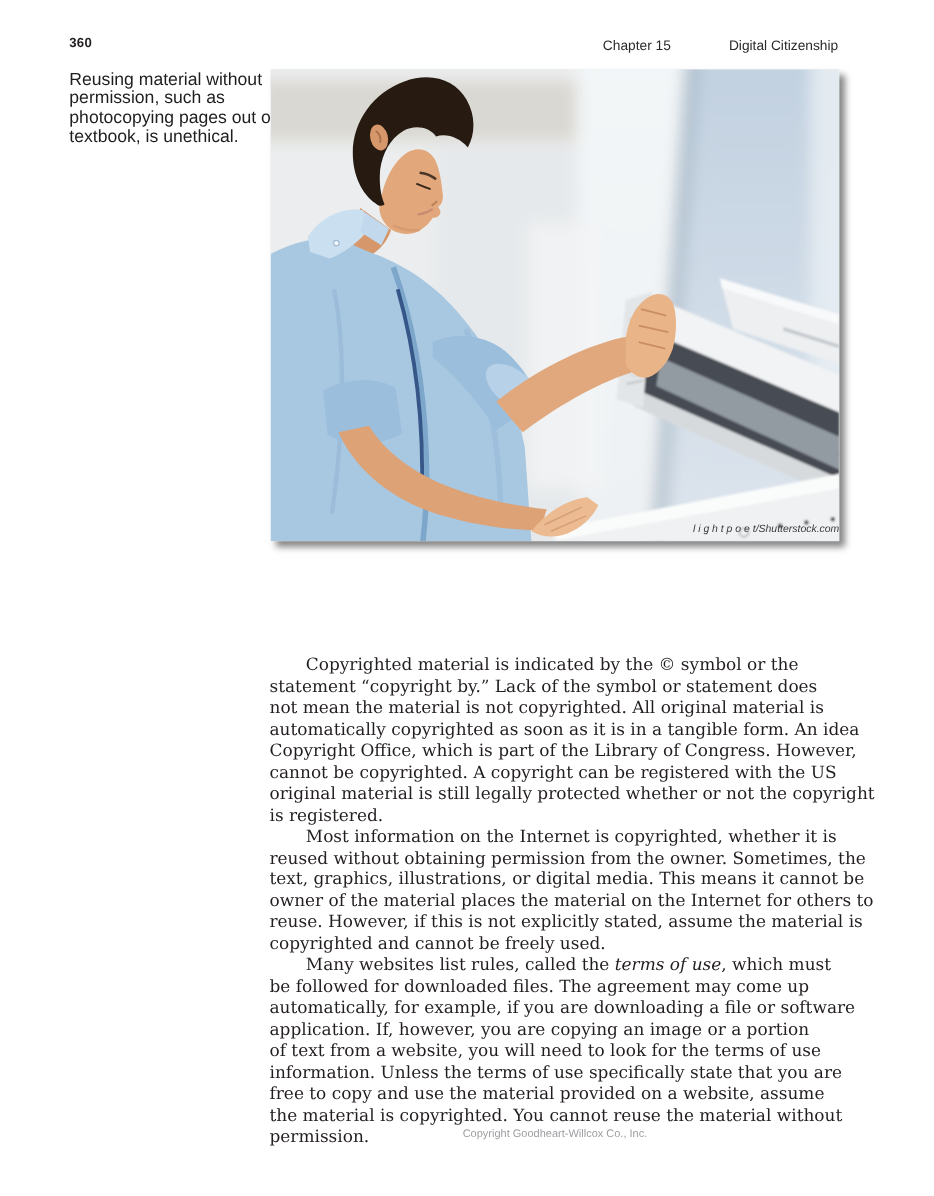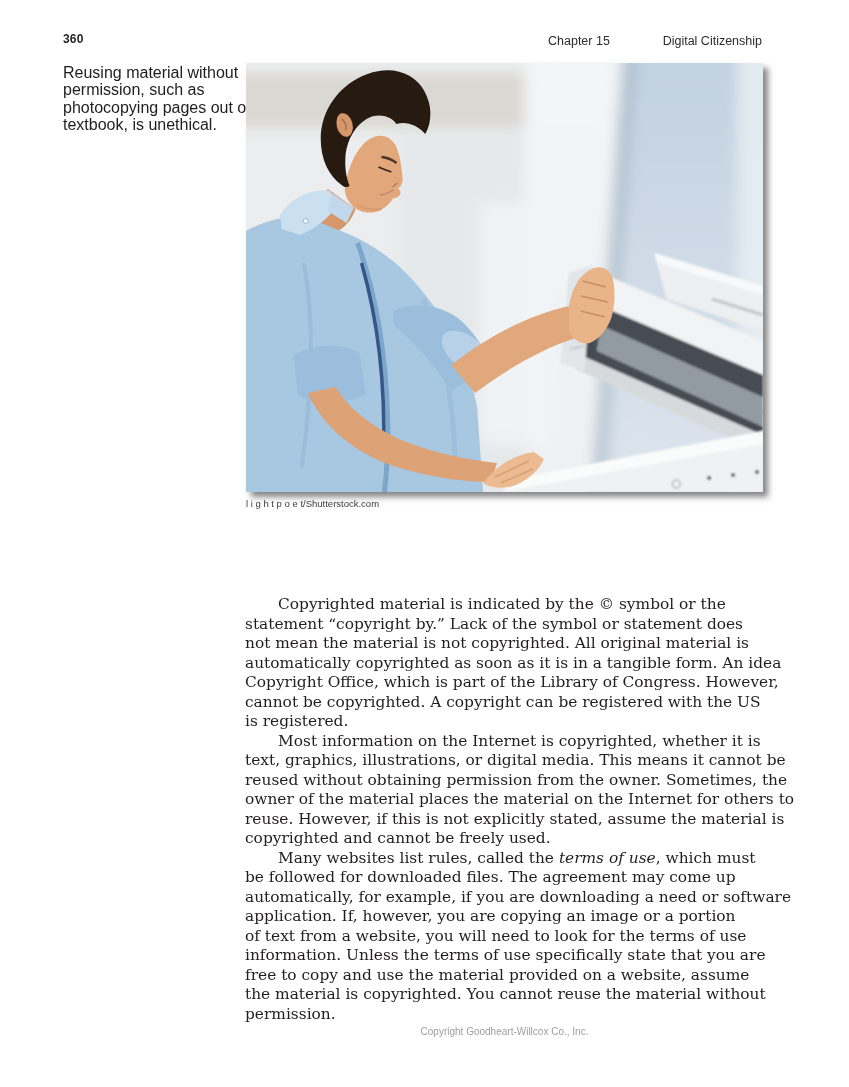--- a/index.html
+++ b/index.html
@@ -31,22 +31,22 @@
 
   .photo-frame {
     position: absolute; left: 246px; top: 63px;
     width: 517px; height: 429px;
     box-shadow: 5px 5px 6px rgba(70,70,70,.65);
     background: #eef0f2; overflow: hidden;
   }
   .photo-frame svg { display: block; width: 100%; height: 100%; }
 
   .credit {
-    position: absolute; left: 246px; top: 498px; width: 517px;
-    font-size: 9.5px; color: #3a3a3a;
+    position: absolute; left: 246px; top: 476px; width: 517px;
+    text-align: right; font-size: 9.5px; font-style: italic; color: #3a3a3a;
   }
 
   .article {
     position: absolute; left: 245px; top: 578px; width: 535px;
     font-family: "DejaVu Serif", "Liberation Serif", serif;
     font-size: 15.4px; line-height: 19.5px; color: #221d1e; margin-top: 17px;
   }
   .para .line { white-space: pre; }
   .para .line:first-child { padding-left: 33px; }
 
@@ -181,34 +181,35 @@
   <div class="credit">l i g h t p o e t/Shutterstock.com</div>
 
   <div class="article">
     <div class="para">
         <div class="line">Copyrighted material is indicated by the © symbol or the</div>
         <div class="line">statement “copyright by.” Lack of the symbol or statement does</div>
         <div class="line">not mean the material is not copyrighted. All original material is</div>
         <div class="line">automatically copyrighted as soon as it is in a tangible form. An idea</div>
         <div class="line">Copyright Office, which is part of the Library of Congress. However,</div>
         <div class="line">cannot be copyrighted. A copyright can be registered with the US</div>
+        <div class="line">original material is still legally protected whether or not the copyright</div>
         <div class="line">is registered.</div>
       </div>
     <div class="para">
         <div class="line">Most information on the Internet is copyrighted, whether it is</div>
+        <div class="line">reused without obtaining permission from the owner. Sometimes, the</div>
         <div class="line">text, graphics, illustrations, or digital media. This means it cannot be</div>
-        <div class="line">reused without obtaining permission from the owner. Sometimes, the</div>
         <div class="line">owner of the material places the material on the Internet for others to</div>
         <div class="line">reuse. However, if this is not explicitly stated, assume the material is</div>
         <div class="line">copyrighted and cannot be freely used.</div>
       </div>
     <div class="para">
         <div class="line">Many websites list rules, called the <i>terms of use</i>, which must</div>
         <div class="line">be followed for downloaded files. The agreement may come up</div>
-        <div class="line">automatically, for example, if you are downloading a need or software</div>
+        <div class="line">automatically, for example, if you are downloading a file or software</div>
         <div class="line">application. If, however, you are copying an image or a portion</div>
         <div class="line">of text from a website, you will need to look for the terms of use</div>
         <div class="line">information. Unless the terms of use specifically state that you are</div>
         <div class="line">free to copy and use the material provided on a website, assume</div>
         <div class="line">the material is copyrighted. You cannot reuse the material without</div>
         <div class="line">permission.</div>
       </div>
   </div>
 
   <div class="footer">Copyright Goodheart-Willcox Co., Inc.</div>

